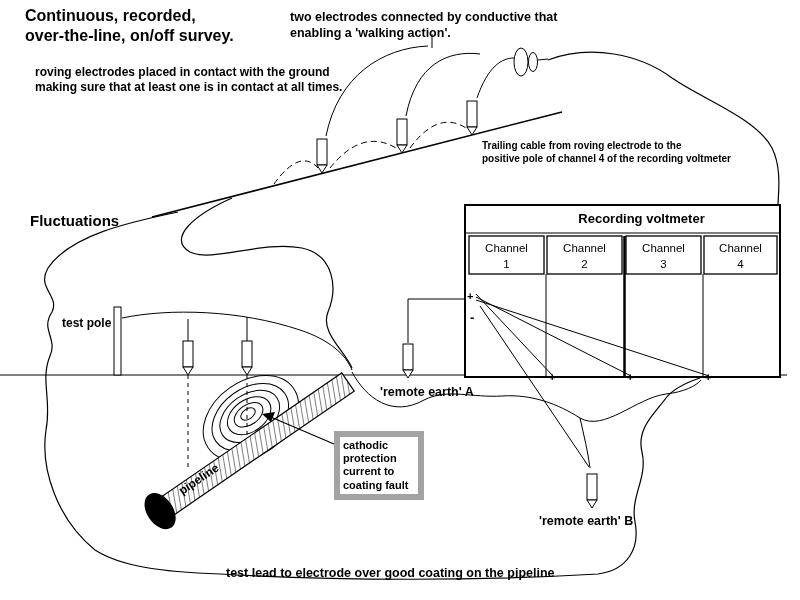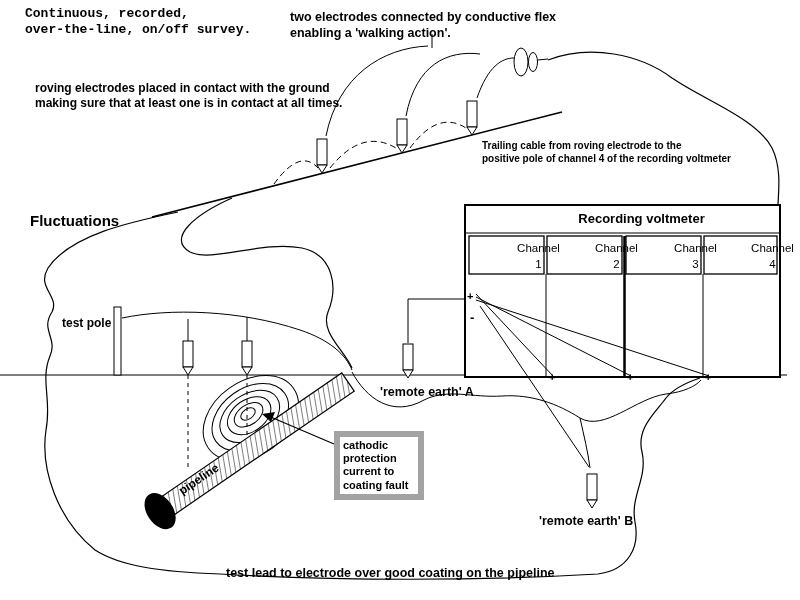--- a/index.html
+++ b/index.html
@@ -1,21 +1,21 @@
 <!DOCTYPE html>
 <html><head>
 <meta charset="utf-8">
 <style>
   html,body{margin:0;padding:0;background:#fff;}
   #canvas{position:relative;width:800px;height:600px;background:#fff;overflow:hidden;
           font-family:"Liberation Sans","DejaVu Sans",sans-serif;color:#000;}
   #art{position:absolute;left:0;top:0;}
   .lbl{position:absolute;font-weight:bold;white-space:pre-line;line-height:1.25;}
   .vm-title{position:absolute;text-align:center;font-weight:bold;font-size:13px;}
-  .vm-ch{position:absolute;text-align:center;font-weight:normal;font-size:11.5px;line-height:16px;padding-left:32px;}
+  .vm-ch{position:absolute;text-align:center;font-weight:normal;font-size:11.5px;line-height:16px;}
   .vm-ch span{display:block;}
   .term{position:absolute;font-weight:bold;font-size:11px;line-height:11px;}
   .cath-box{position:absolute;left:334px;top:431px;width:72px;border:6px solid #a3a3a3;background:#fff;
             padding:2px 3px;font-size:11px;font-weight:bold;line-height:1.2;white-space:pre-line;}
   .rot{transform:rotate(-34deg);transform-origin:0 0;}
 </style>
 </head>
 <body>
 
 <div id="canvas">
@@ -131,27 +131,27 @@
       <line x1="476" y1="300" x2="709" y2="376" stroke="#000"></line>
       <line x1="480" y1="306" x2="589" y2="467" stroke="#000"></line>
     </g>
 
     <g>
       <line x1="334" y1="444" x2="266" y2="415" stroke="#000" stroke-width="1.2"></line>
       <polygon points="262,414 275,412 271,422" fill="#000"></polygon>
     </g>
   </svg>
 
-  <div class="lbl" style="left:25px;top:6px;font-size:13px;font-family:Liberation Mono, monospace;">Continuous, recorded,
+  <div class="lbl" style="left:25px;top:6px;font-size:16px;">Continuous, recorded,
 over-the-line, on/off survey.</div>
 
-  <div class="lbl" style="left:290px;top:10px;font-size:12.5px;">two electrodes connected by conductive flex
+  <div class="lbl" style="left:290px;top:10px;font-size:12.5px;">two electrodes connected by conductive that
 enabling a 'walking action'.</div>
 
-  <div class="lbl" style="left:35px;top:65px;font-size:12px;margin-top:16px;">roving electrodes placed in contact with the ground
+  <div class="lbl" style="left:35px;top:65px;font-size:12px;">roving electrodes placed in contact with the ground
 making sure that at least one is in contact at all times.</div>
 
   <div class="lbl" style="left:482px;top:140px;font-size:10px;">Trailing cable from roving electrode to the
 positive pole of channel 4 of the recording voltmeter</div>
 
   <div class="lbl" style="left:30px;top:212px;font-size:15px;">Fluctuations</div>
 
   <div class="lbl" style="left:62px;top:316px;font-size:12px;">test pole</div>
 
   <div class="lbl" style="left:380px;top:385px;font-size:12.5px;">'remote earth' A</div>

